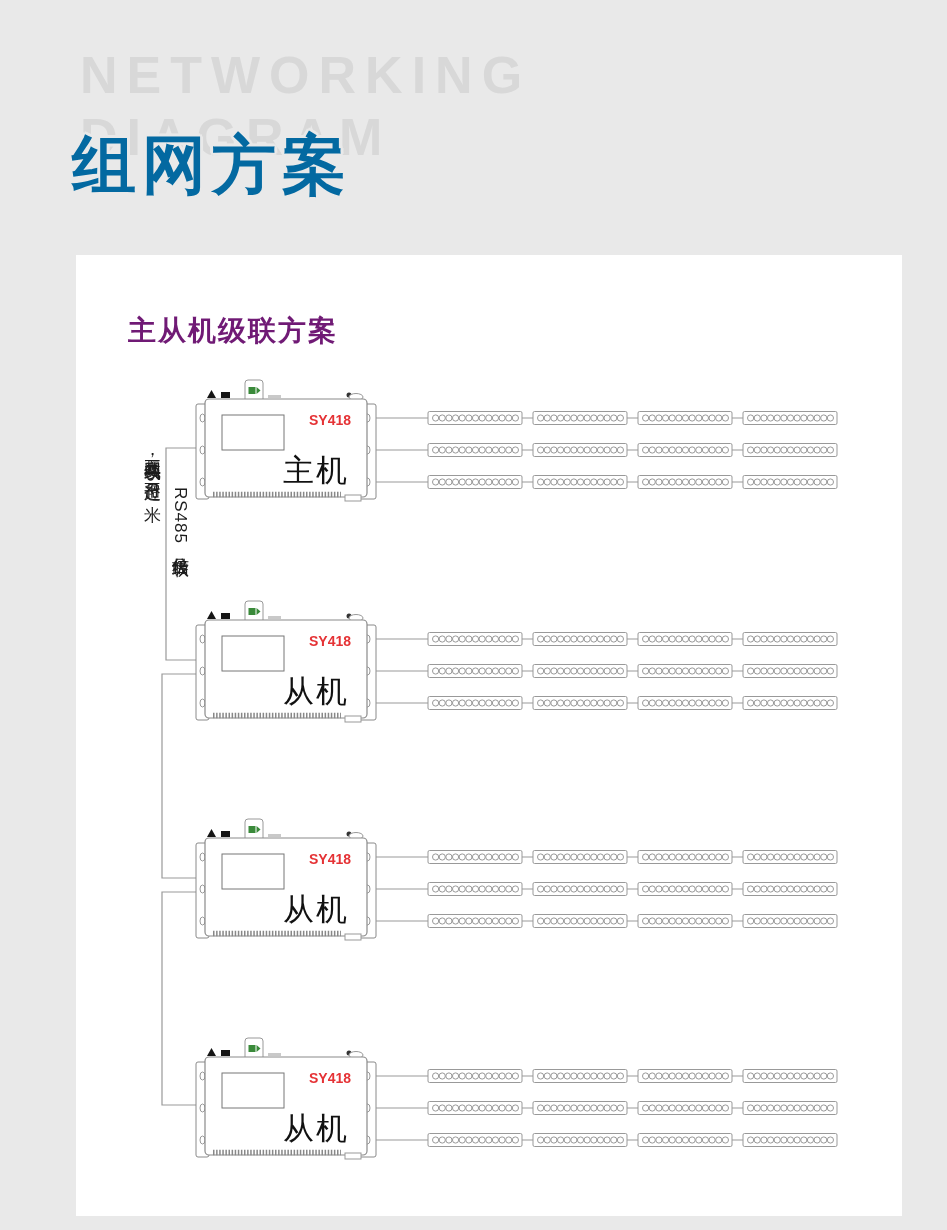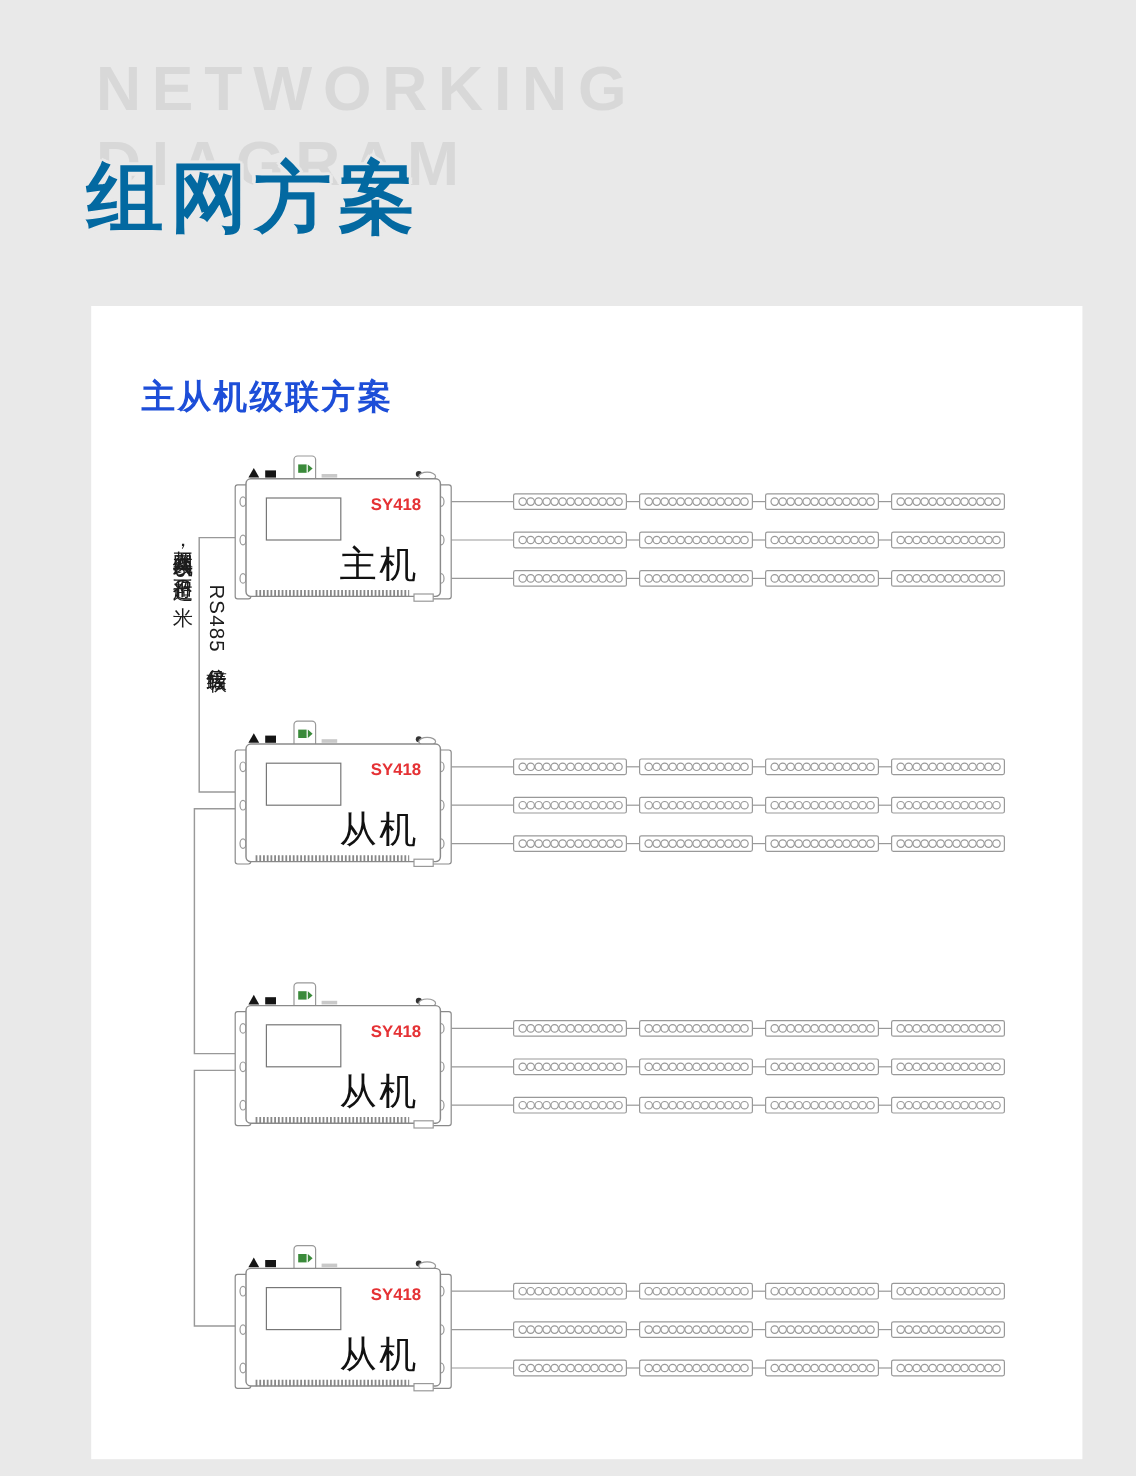--- a/index.html
+++ b/index.html
@@ -32,25 +32,25 @@
     text-shadow:3px 0 0 #e9e9e9,-3px 0 0 #e9e9e9,0 3px 0 #e9e9e9,0 -3px 0 #e9e9e9,
                 2px 2px 0 #e9e9e9,-2px 2px 0 #e9e9e9,2px -2px 0 #e9e9e9,-2px -2px 0 #e9e9e9;
   }
   
   .panel{
     position:absolute;left:76px;top:255px;
     width:826px;height:961px;
     background:#ffffff;
   }
   .section-title{
-    position:absolute;left:118px;top:312px;
+    position:absolute;left:128px;top:312px;
     margin:0;
     font-size:28px;font-weight:700;
     letter-spacing:2px;
-    color:#1d4ed8;
+    color:#701a75;
   }
   
   #diagram-svg{
     position:absolute;left:0;top:0;
     width:947px;height:1230px;
   }
   .vtext{
     position:absolute;
     writing-mode:vertical-rl;
     text-orientation:mixed;

